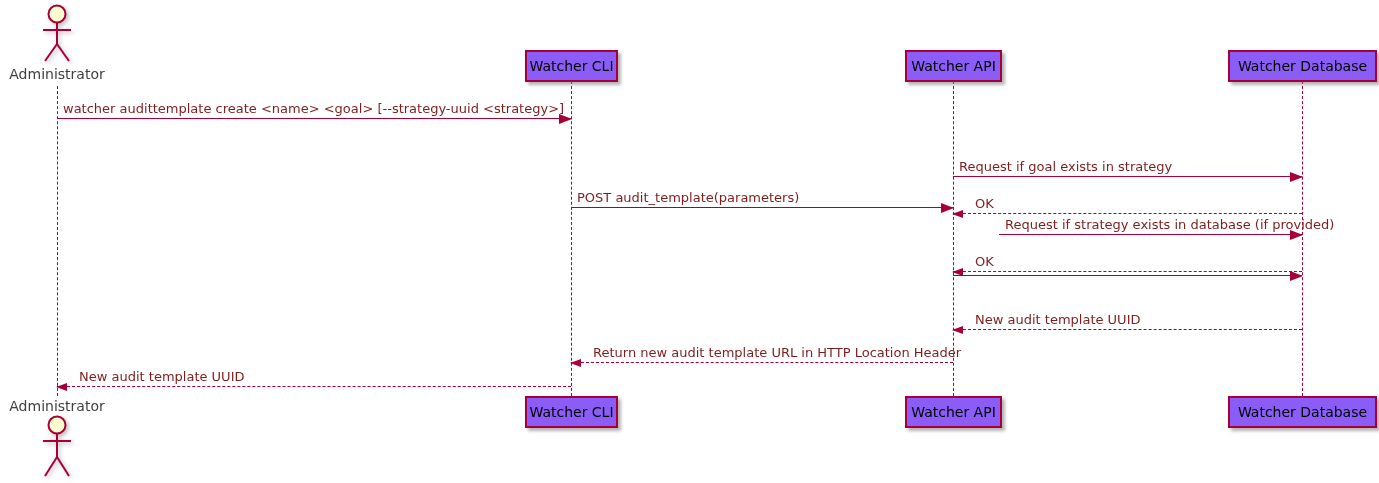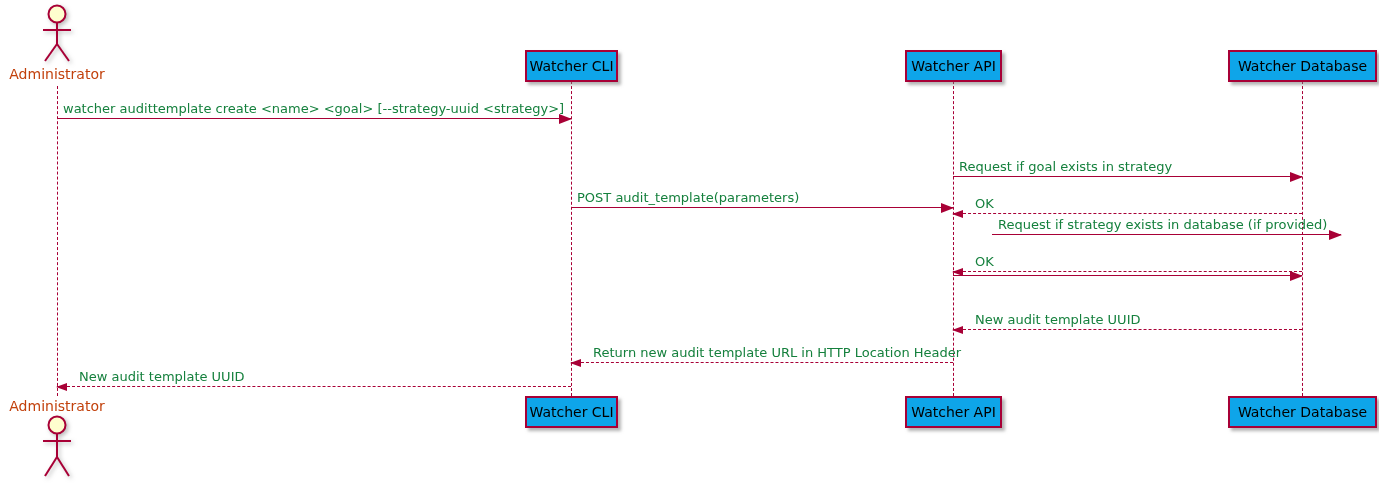--- a/index.html
+++ b/index.html
@@ -11,36 +11,36 @@
   }
   .stage { position:absolute; left:0; top:0; width:1379px; height:483px; }
 
   .lifeline {
     position:absolute; width:0;
     border-left:1px dashed #A80036;
   }
 
   .participant {
     position:absolute; height:32px;
-    background:#0ea5e9;
+    background:#8b5cf6;
     border:2px solid #A80036;
     box-shadow:3px 3px 3px rgba(120,120,120,0.55);
     display:flex; align-items:center; justify-content:center;
     font-size:14px; color:#000; white-space:nowrap;
   }
 
   .actor-label {
     position:absolute; transform:translateX(-50%);
-    font-size:14px; color:#c2410c; white-space:nowrap;
+    font-size:14px; color:#404040; white-space:nowrap;
   }
   .actor-figure { position:absolute; filter:drop-shadow(2px 2px 2px rgba(120,120,120,0.5)); }
 
   .message { position:absolute; }
   .msg-label {
-    font-size:13px; color:#15803d; white-space:nowrap;
+    font-size:13px; color:#7f1d1d; white-space:nowrap;
     height:15px; line-height:15px; margin:0 0 2px 6px;
   }
   .message.rtl .msg-label { margin-left:22px;margin-top:8px; }
   .msg-line { position:relative; height:0; border-top:1px solid #A80036; }
   .message.dashed .msg-line { border-top:1px dashed #A80036; }
   .arrowhead {
     position:absolute; width:0; height:0; top:-5px;
     border-top:5px solid transparent;
     border-bottom:5px solid transparent;
   }
@@ -99,21 +99,21 @@
       </div>
   </div>
 
   <div class="message rtl dashed" style="left:953px; top:188px; width:349px;">
     <div class="msg-label">OK</div>
     <div class="msg-line">
         <span class="arrowhead left"></span>
       </div>
   </div>
 
-  <div class="message ltr solid" style="left:992px; top:217px; width:349px;">
+  <div class="message ltr solid" style="left:953px; top:217px; width:349px;padding-left:46px;">
     <div class="msg-label">Request if strategy exists in database (if provided)</div>
     <div class="msg-line">
         <span class="arrowhead right"></span>
       </div>
   </div>
 
   <div class="message rtl dashed" style="left:953px; top:246px; width:349px;">
     <div class="msg-label">OK</div>
     <div class="msg-line">
         <span class="arrowhead left"></span>

